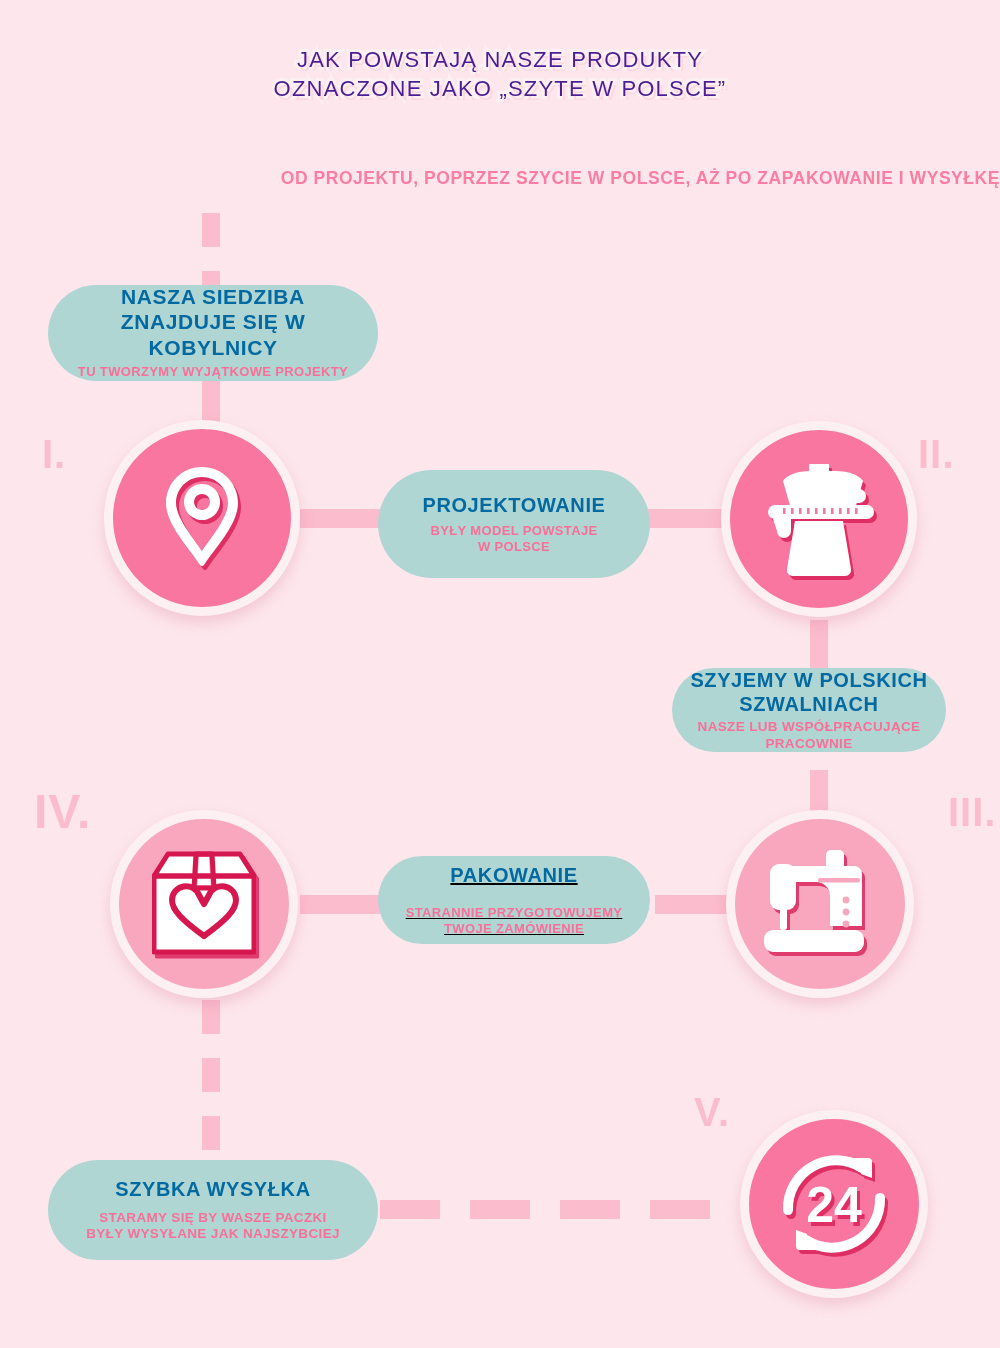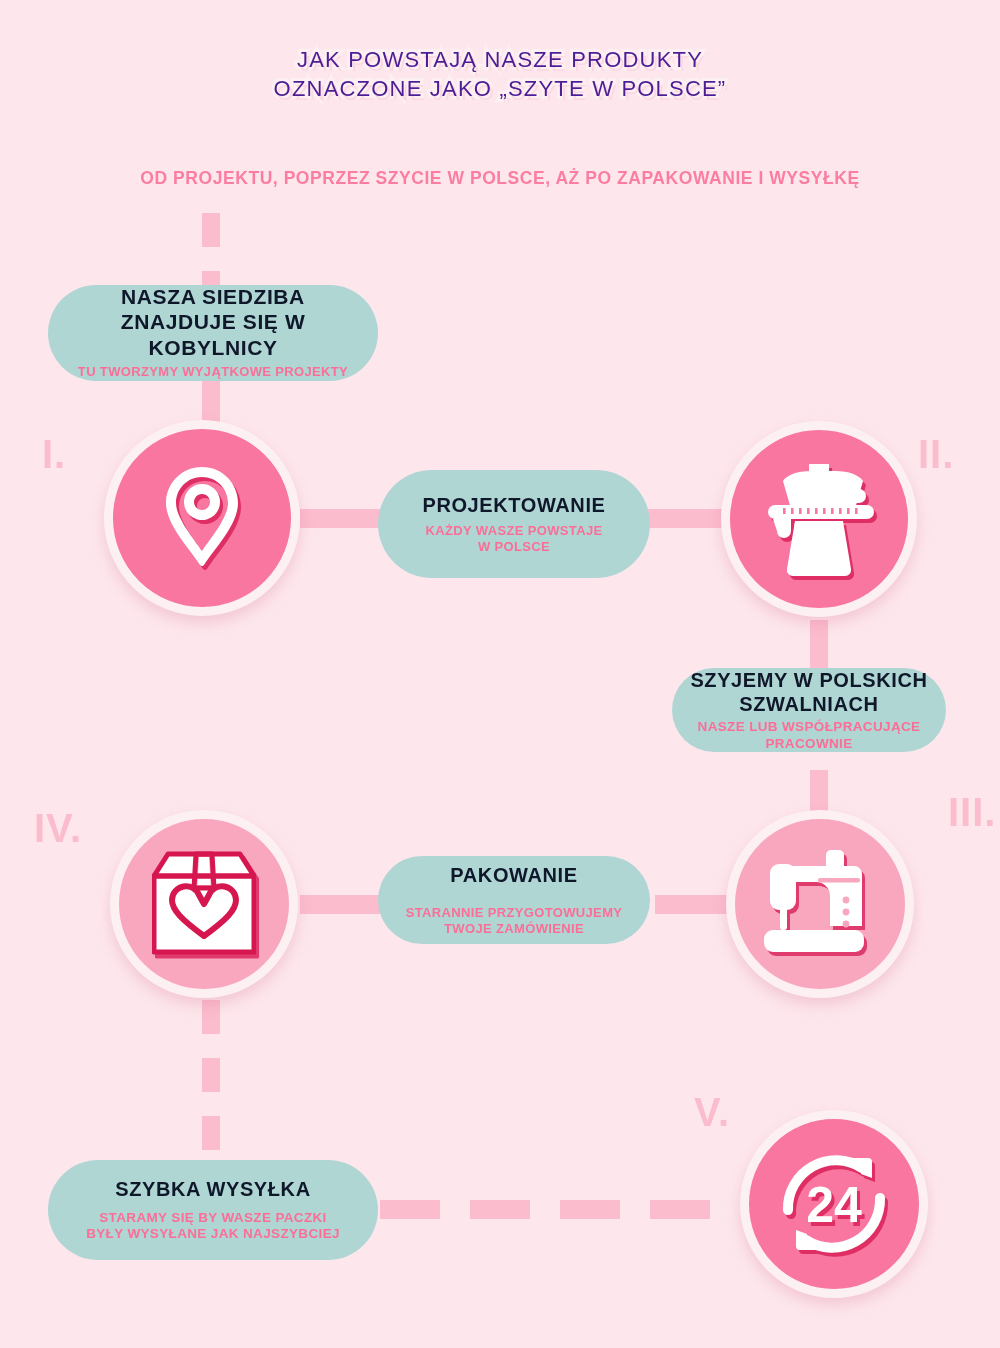--- a/index.html
+++ b/index.html
@@ -41,21 +41,21 @@
   .card{
     position:absolute;
     background:#b0d6d4;
     border-radius:60px;
     display:flex;flex-direction:column;
     align-items:center;justify-content:center;
     text-align:center;
     box-sizing:border-box;
   }
   .card .ttl{
-    color:#0f172a;font-weight:bold;letter-spacing:.6px;line-height:1.22;
+    color:#0369a1;font-weight:bold;letter-spacing:.6px;line-height:1.22;
   }
   .card .sub{
     color:#fb6e97;font-weight:bold;letter-spacing:.35px;line-height:1.22;
   }
 
   
   .circle{
     position:absolute;border-radius:50%;
     display:flex;align-items:center;justify-content:center;
     box-sizing:border-box;
@@ -80,21 +80,21 @@
 <body>
 
 <div class="stage">
 
   <div class="header" style="top:46px;">
     <h1 class="title">
       <span class="l1">JAK POWSTAJĄ NASZE PRODUKTY</span>
       <span class="l2">OZNACZONE JAKO „SZYTE W POLSCE”</span>
     </h1>
   </div>
-  <div class="header" style="top:168px;">
+  <div class="header" style="top:168px;text-align:right;">
     <p class="subtitle">OD PROJEKTU, POPRZEZ SZYCIE W POLSCE, AŻ PO ZAPAKOWANIE I WYSYŁKĘ</p>
   </div>
 
   <div class="dash-v" style="left:202px;top:213px;height:78px;"></div>
 
   <div class="conn" style="left:202px;top:378px;width:18px;height:66px;"></div>
 
   <div class="conn" style="left:300px;top:509px;width:80px;height:19px;"></div>
 
   <div class="conn" style="left:648px;top:509px;width:90px;height:19px;"></div>
@@ -131,21 +131,21 @@
         <path class="ic-white" d="M46 21 a18 18 0 1 0 0.001 0 Z M46 31 a8 8 0 1 1 -0.001 0 Z"></path>
       </svg>
     </span>
   </div>
 
   <div class="card" style="left:378px;top:470px;width:272px;height:108px;padding:2px 14px;">
     <div class="ttl" style="font-size:20px;">
       <span>PROJEKTOWANIE</span>
     </div>
     <div class="sub" style="font-size:13px;margin-top:5px;">
-      <span>KAŻDY WASZE POWSTAJE</span><br>
+      <span>BYŁY MODEL POWSTAJE</span><br>
       <span>W POLSCE</span>
     </div>
   </div>
 
   <div class="rn" style="left:918px;top:434px;font-size:40px;">II.</div>
 
   <div class="circle dark" style="left:721px;top:421px;width:196px;height:196px;">
     <span>
       <svg class="shadowed" width="112" height="118" viewBox="0 0 112 118" aria-hidden="true">
 
@@ -204,31 +204,31 @@
 
         <circle cx="82" cy="50" r="3.4" fill="#f9a7bf"></circle>
         <circle cx="82" cy="62" r="3.4" fill="#f9a7bf"></circle>
         <circle cx="82" cy="74" r="3.4" fill="#f9a7bf"></circle>
 
         <rect class="ic-white" x="0" y="80" width="100" height="22" rx="9"></rect>
       </svg>
     </span>
   </div>
 
-  <div class="card" style="left:378px;top:856px;width:272px;height:88px;padding:2px 10px;">
+  <div class="card" style="left:378px;top:856px;width:272px;height:88px;padding:2px 10px;text-decoration:underline;">
     <div class="ttl" style="font-size:20px;">
       <span>PAKOWANIE</span>
     </div>
     <div class="sub" style="font-size:13px;margin-top:17px;">
       <span>STARANNIE PRZYGOTOWUJEMY</span><br>
       <span>TWOJE ZAMÓWIENIE</span>
     </div>
   </div>
 
-  <div class="rn" style="left:34px;top:788px;font-size:40px;margin-top:20px;">IV.</div>
+  <div class="rn" style="left:34px;top:788px;font-size:48px;">IV.</div>
 
   <div class="circle light" style="left:110px;top:810px;width:188px;height:188px;">
     <span>
       <svg class="shadowed" width="104" height="108" viewBox="0 0 104 108" aria-hidden="true">
 
         <path class="ic-white" d="M16 4 h72 l14 22 H2 z"></path>
 
         <rect class="ic-white" x="2" y="26" width="100" height="76"></rect>
 
         <path fill="#f9a7bf" d="M44 4 h16 l2 34 H42 z"></path>

